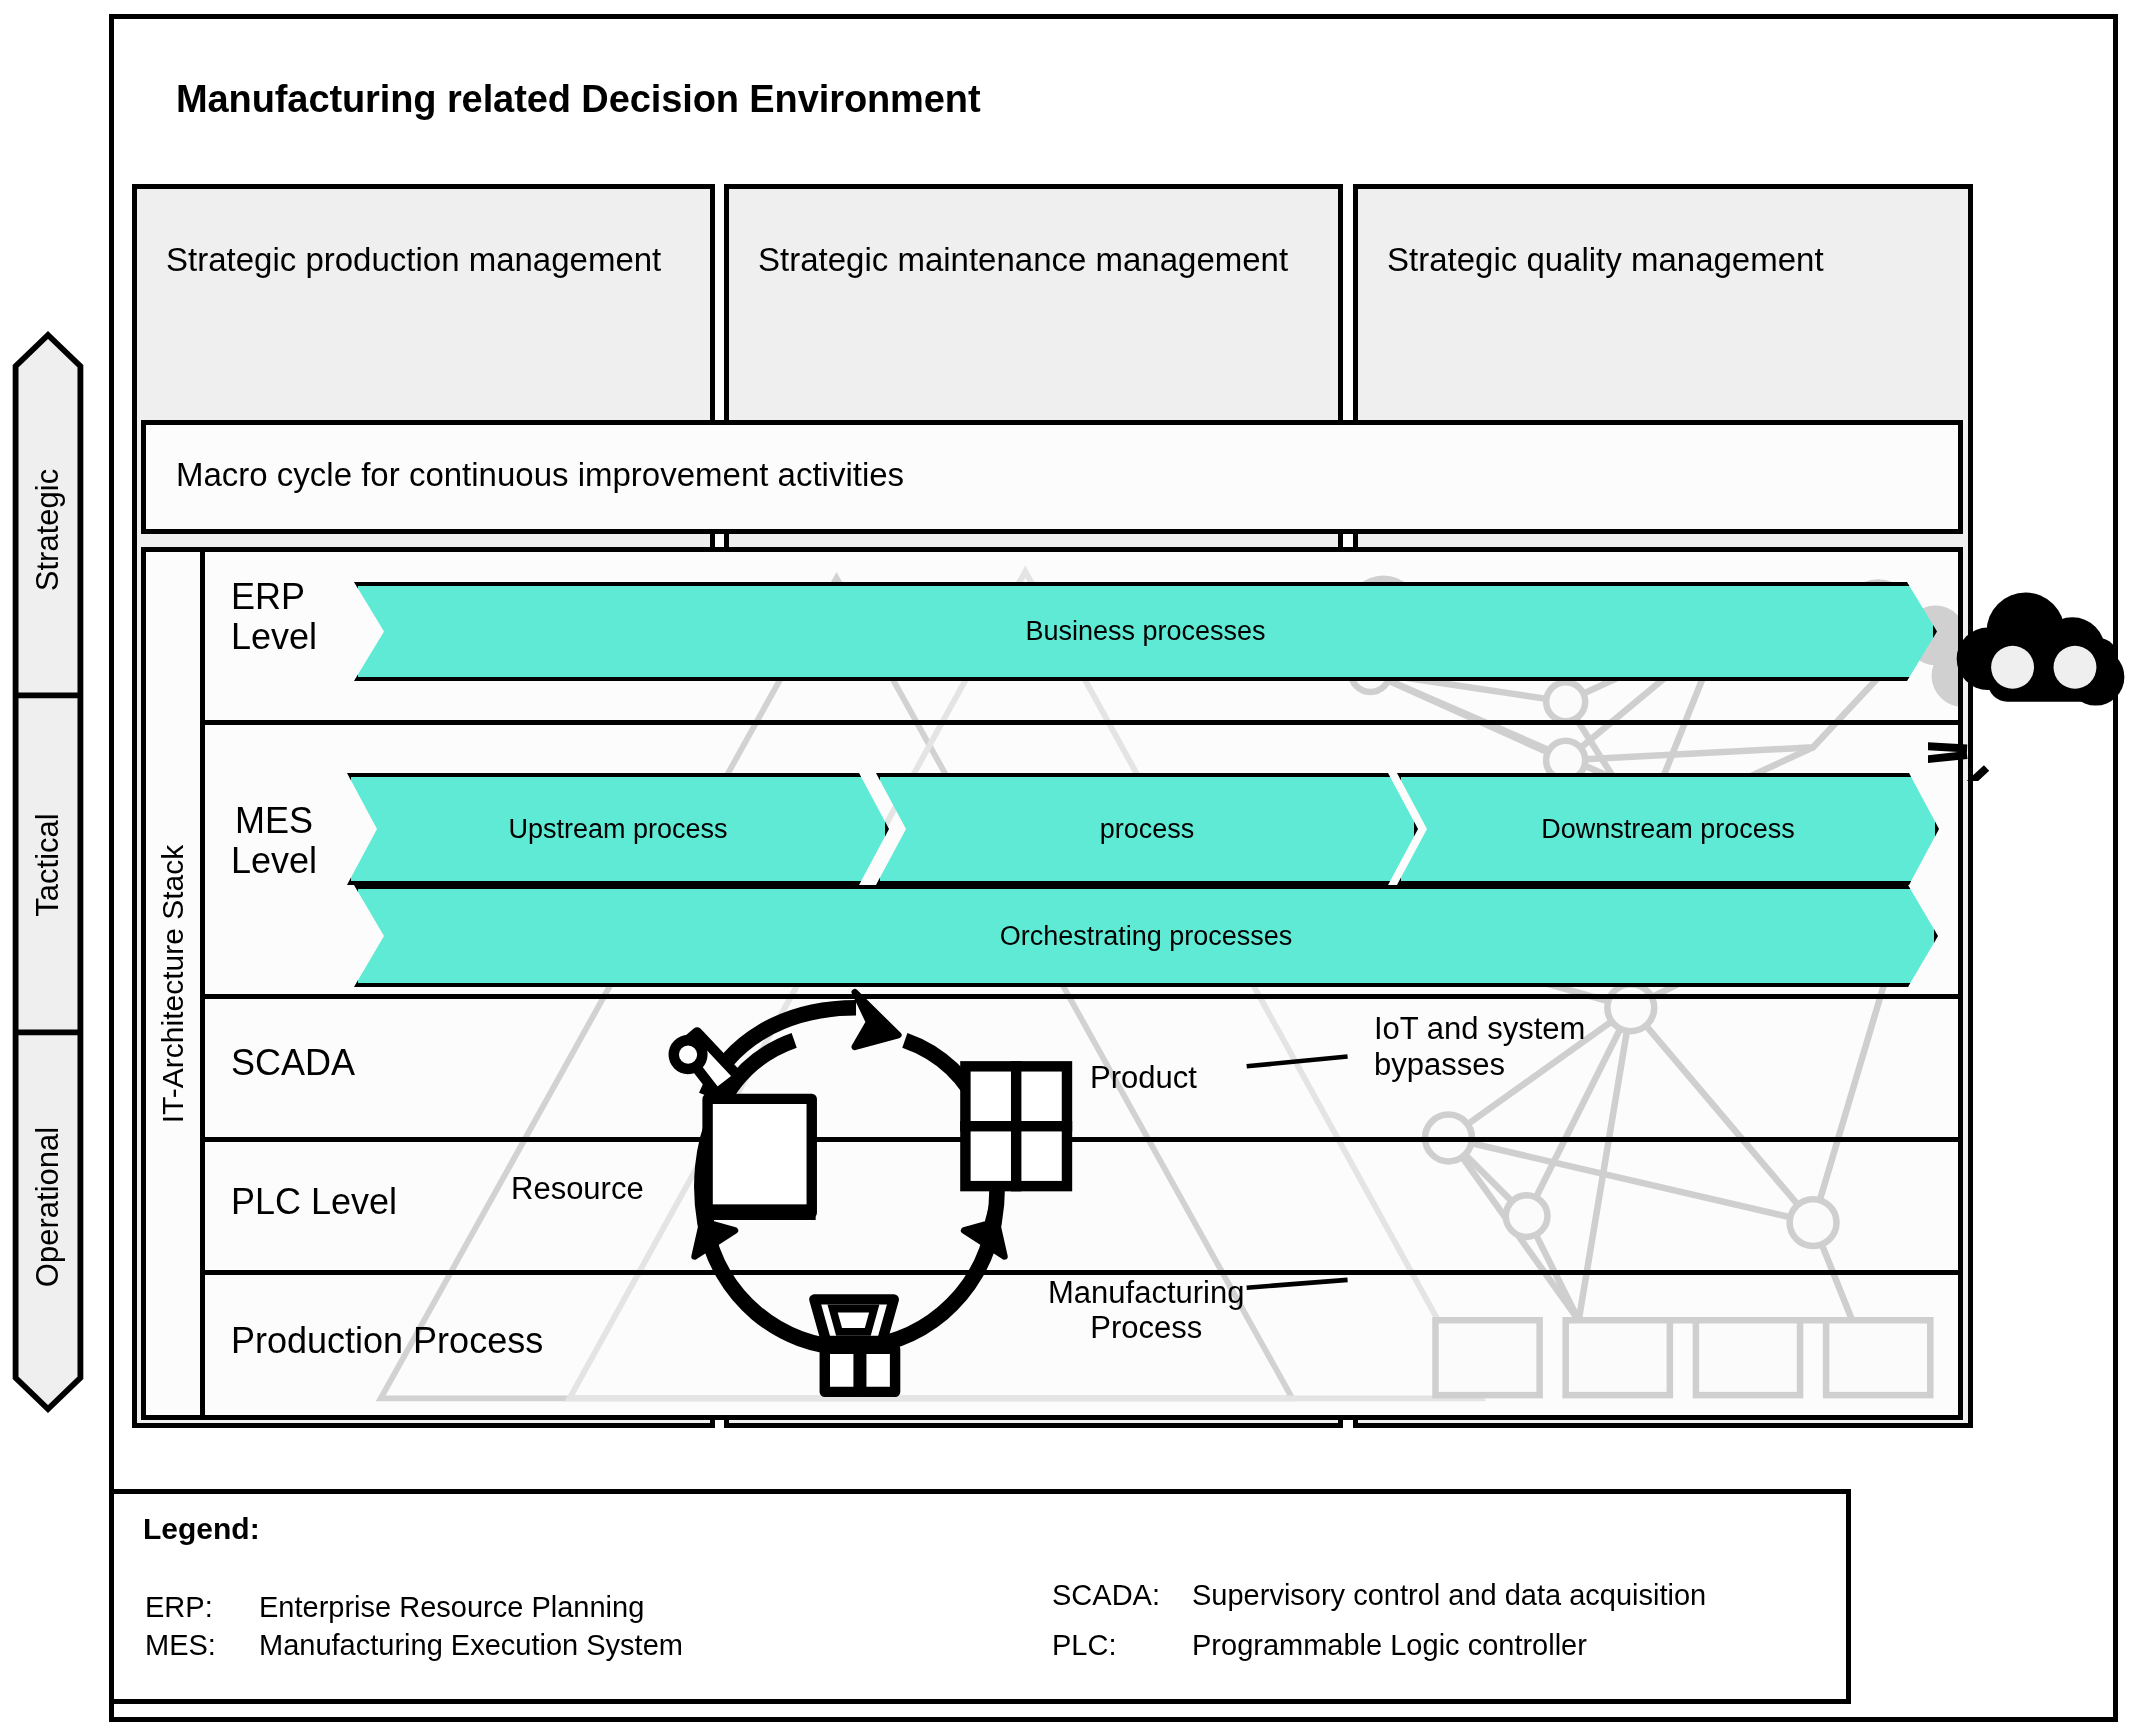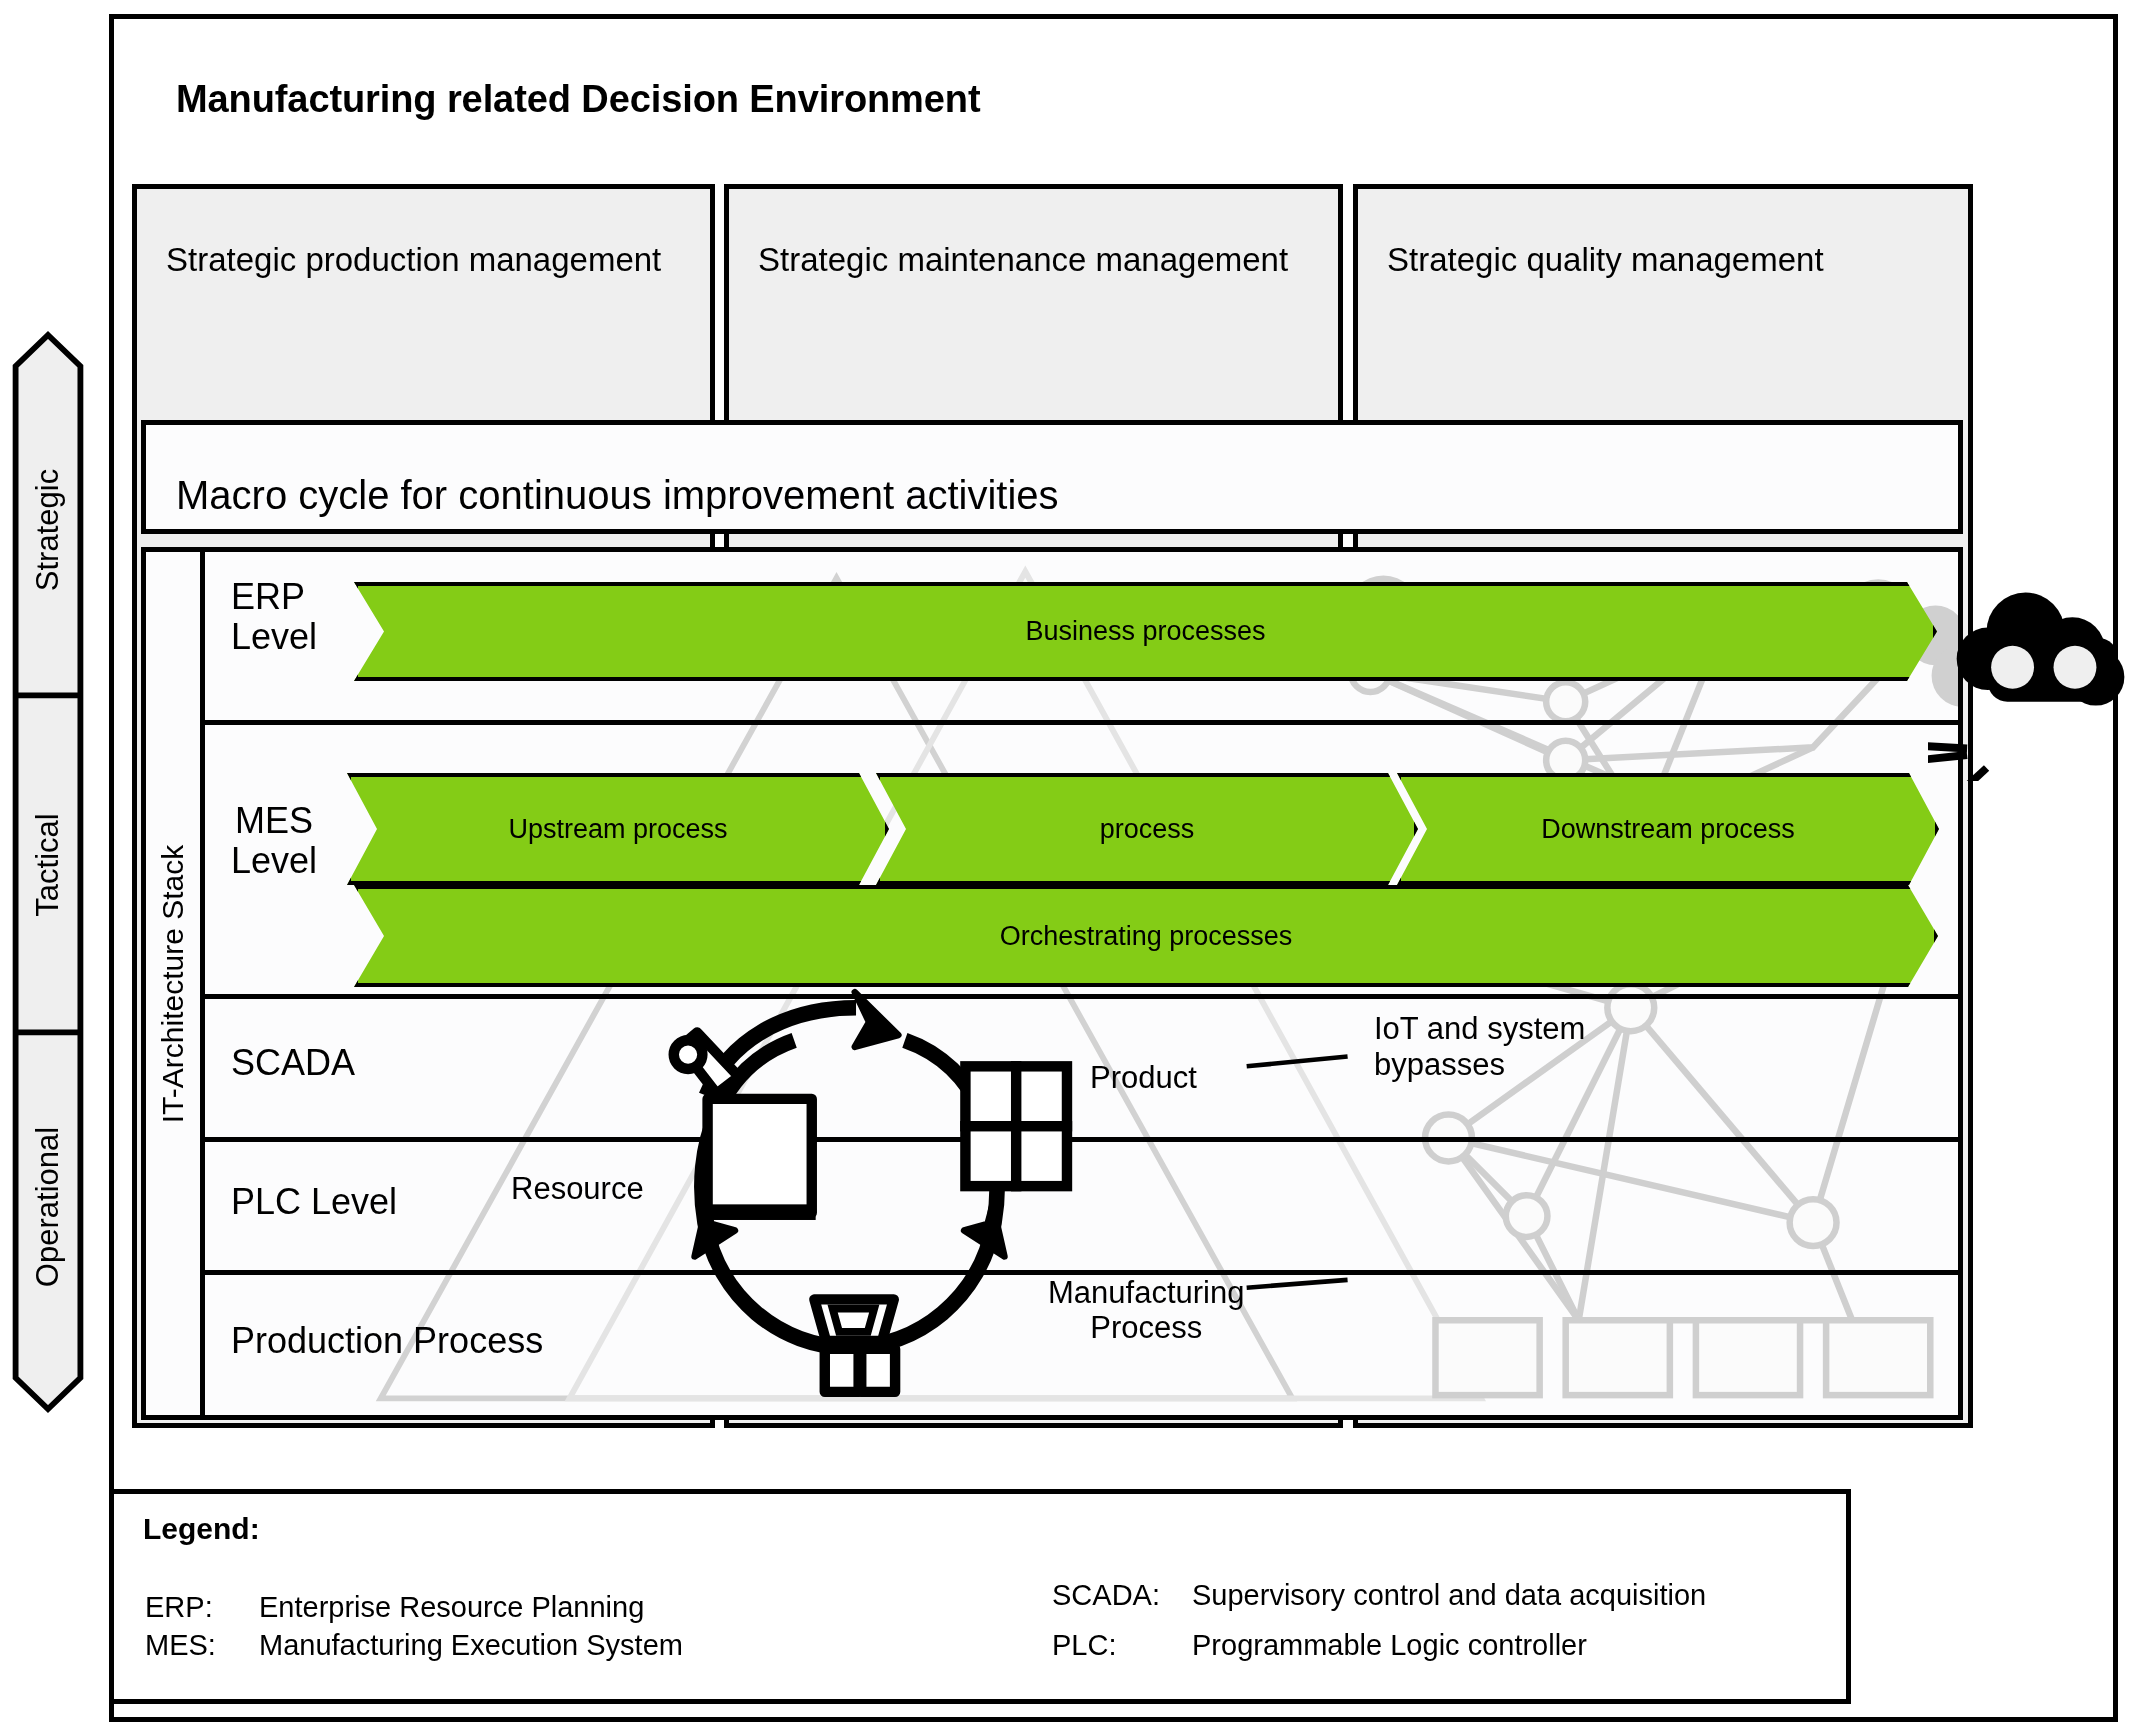--- a/index.html
+++ b/index.html
@@ -18,33 +18,33 @@
   
   .col-box{border:5.2px solid #000;background:#efefef;}
   #col-0{left:132px;top:184px;width:583px;height:1244px;}
   #col-1{left:724px;top:184px;width:619px;height:1244px;}
   #col-2{left:1353px;top:184px;width:620px;height:1244px;}
   .col-label{position:absolute;left:29px;top:51px;width:calc(100% - 39px);
       font-size:33px;line-height:1.22;}
 
   
   #macro-bar{left:141px;top:420px;width:1822px;height:114px;border:5.2px solid #000;background:#fcfcfd;z-index:6;}
-  #macro-label{position:absolute;left:30px;top:48px;font-size:40px;white-space:nowrap;}
+  #macro-label{position:absolute;left:30px;top:31px;font-size:33px;white-space:nowrap;}
 
   
   #stack-panel{left:141px;top:547px;width:1822px;height:873px;border:5.2px solid #000;background:#fcfcfd;z-index:7;overflow:hidden;}
   #stack-spine{left:0;top:0;width:59px;height:100%;border-right:5.2px solid #000;}
   #stack-spine-label{position:absolute;left:50%;top:50%;transform:translate(-50%,-50%) rotate(-90deg);
       font-size:30px;white-space:nowrap;}
 
   .stack-row{position:absolute;left:59px;right:0;border-top:5.2px solid #000;}
   .row-label{position:absolute;left:26px;font-size:36px;line-height:1.12;white-space:pre-line;}
 
   
-  .chev{position:absolute;border:4.6px solid #000;background:#84cc16;
+  .chev{position:absolute;border:4.6px solid #000;background:#5eead4;
         display:flex;align-items:center;justify-content:center;
         font-size:27px;z-index:20;}
   .chev.right{clip-path:polygon(0 0,calc(100% - 30px) 0,100% 50%,calc(100% - 30px) 100%,0 100%,30px 50%);}
   .chev span{position:relative;z-index:2;}
 
   
   #legend-box{left:109px;top:1489px;width:1742px;height:215px;border:5.9px solid #000;background:#fff;}
   #legend-title{position:absolute;left:29px;top:18px;font-size:30px;font-weight:bold;}
   .leg-row{position:absolute;font-size:29px;white-space:nowrap;}
   .leg-k{display:inline-block;width:114px;}

